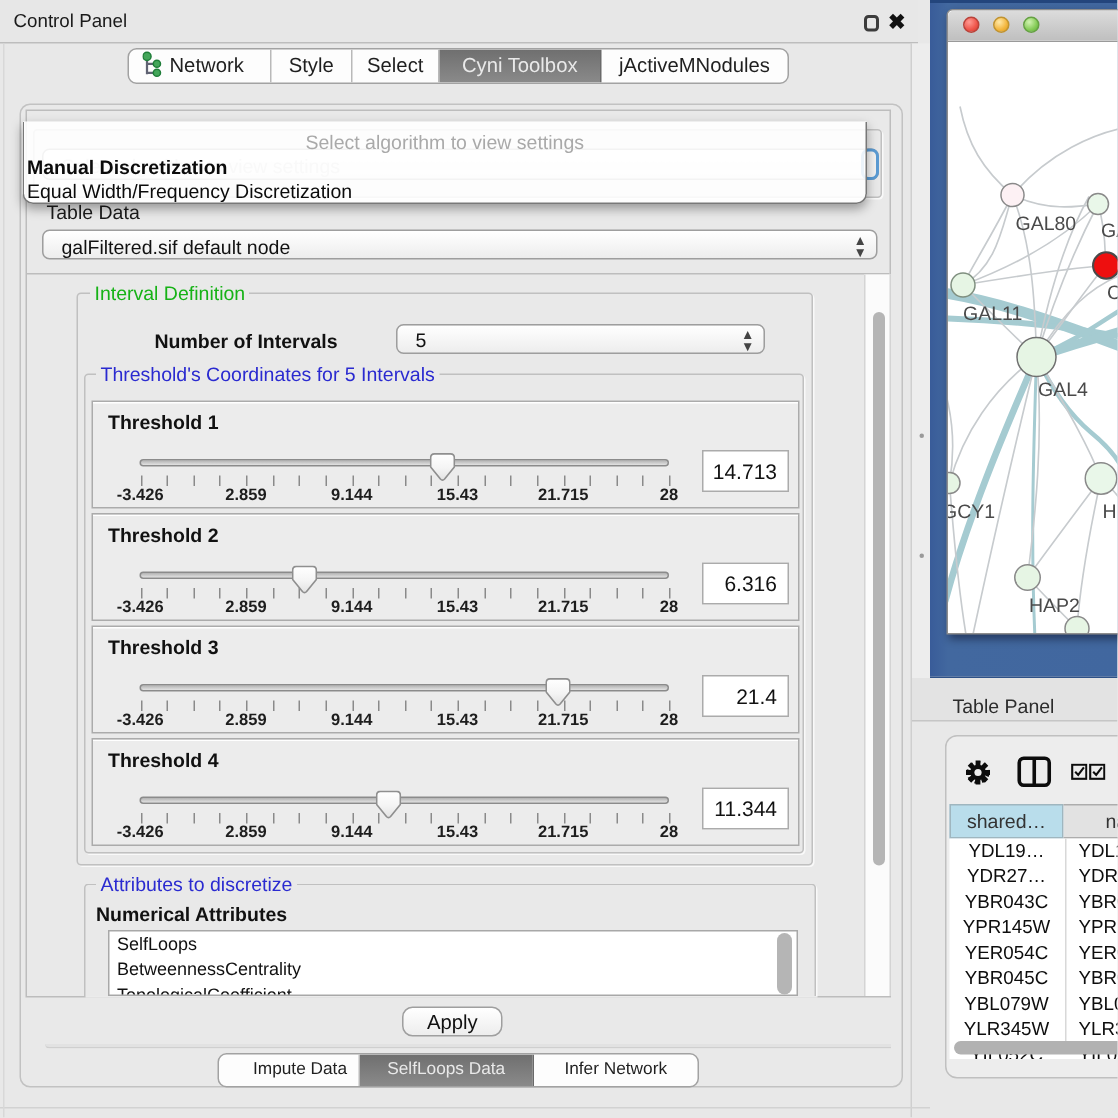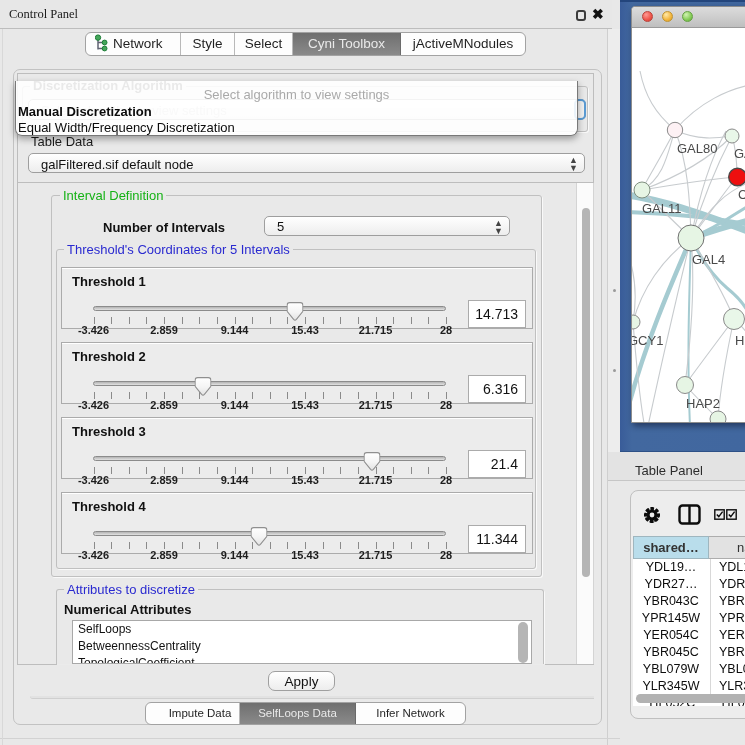--- a/index.html
+++ b/index.html
@@ -3,21 +3,21 @@
 <meta charset="utf-8">
 <style>
 * { margin:0; padding:0; box-sizing:border-box; }
 html,body { width:745px; height:745px; overflow:hidden; background:#e8e8e8;
   font-family:"Liberation Sans", sans-serif; }
 .abs { position:absolute; }
 #stage { position:relative; width:745px; height:745px; overflow:hidden; }
 
 
 #titlebar { left:0; top:0; width:612px; height:29px; background:#e7e7e7;
-  border-bottom:1px solid #bdbdbd;font-family:Liberation Serif, serif; }
+  border-bottom:1px solid #bdbdbd; }
 #titlebar .t { position:absolute; left:9px; top:7px; font-size:12.5px; color:#1a1a1a; }
 
 
 .seg { position:absolute; display:flex; background:#fdfdfd; border:1px solid #a2a2a2;
   border-radius:6px; overflow:hidden; }
 .seg .s { display:flex; align-items:center; justify-content:center; padding-bottom:2px;
   border-right:1px solid #b9b9b9; color:#1f1f1f; white-space:nowrap; }
 .seg .s:last-child { border-right:none; }
 .seg .s.on { background:linear-gradient(#6f6f6f,#8a8a8a); color:#e9e9e9; border-right-color:#6a6a6a; }
 
@@ -28,21 +28,21 @@
 .combo { position:absolute; border:1px solid #9e9e9e; border-radius:5px;
   background:linear-gradient(#ffffff,#ededed); font-size:13px; color:#111; }
 .combo .txt { position:absolute; left:12px; top:3px; }
 .combo .stp { position:absolute; right:6px; top:2px; font-size:9px; color:#444; line-height:8px; text-align:center; }
 
 .groupbox { position:absolute; border:1px solid #c0c0c0; border-radius:3px;
   box-shadow:1px 1px 0 rgba(255,255,255,0.7); }
 .grouplab { position:absolute; background:#e9e9e9; padding:0 3px; font-size:13px; white-space:nowrap; }
 
 
-.trow { position:absolute; left:61px; width:472px; height:62px; background:#ececec;
+.trow { position:absolute; left:61px; width:472px; height:72px; background:#ececec;
   border:1px solid #ababab; box-shadow:inset 0 1px 0 #fff; }
 .trow .lab { position:absolute; left:10px; top:6px; font-size:13px; font-weight:bold; color:#111; }
 .trow .track { position:absolute; left:31px; top:38px; width:353px; height:5px;
   border:1px solid #8b8b8b; border-radius:2.5px; background:linear-gradient(#b3b3b3,#e2e2e2); }
 .trow .field { position:absolute; left:406px; top:32px; width:58px; height:28px;
   background:#fff; border:1px solid #ababab; font-size:14px; color:#111;
   text-align:right; line-height:26px; padding-right:7px; }
 .trow .tick { position:absolute; top:49px; width:1px; height:7px; background:#8a8a8a; }
 .trow .tl { position:absolute; top:56px; font-size:11px; font-weight:bold; color:#1d1d1d; transform:translateX(-50%); }
 .thumb { position:absolute; top:34px; width:17px; height:19px; transform:translateX(-50%); }
@@ -96,21 +96,20 @@
         </svg>Network</div>
     <div class="s" style="width:54px;">Style</div>
     <div class="s" style="width:58px;">Select</div>
     <div class="s on" style="width:108px;">Cyni Toolbox</div>
     <div class="s" style="width:124px;">jActiveMNodules</div>
   </div>
 
   <div class="abs" id="mainpanel"></div>
 
   <div class="groupbox" style="left:22px;top:86px;width:566px;height:46px;"></div>
-  <div class="grouplab" style="left:30px;top:78px;font-weight:bold;color:#4a4a4a;">Discretization Algorithm</div>
 
   <div class="combo" style="left:28px;top:99px;width:558px;height:21px;">
     <div class="txt" style="color:#c8c8c8;">Select algorithm to view settings</div>
     <div style="position:absolute;right:-1px;top:-1px;width:12px;height:21px;border:2.5px solid #5b9bd3;border-radius:5px;background:#f2f2f2;"></div>
   </div>
 
   <div class="abs" style="left:31px;top:134px;font-size:13px;color:#1c1c1c;">Table Data</div>
   <div class="combo" style="left:28px;top:153px;width:557px;height:20px;">
     <div class="txt">galFiltered.sif default node</div>
     <div class="stp">▲<br>▼</div>
@@ -414,21 +413,21 @@
 <line x1="11.5" y1="2" x2="11.5" y2="19" stroke="#0d0d0d" stroke-width="2.4"></line>
 </svg>
 <svg style="position:absolute;left:83px;top:18px;" width="11" height="11" viewBox="0 0 11 11">
 <rect x="0.8" y="0.8" width="9.4" height="9.4" fill="none" stroke="#0d0d0d" stroke-width="1.4"></rect>
 <path d="M2.8 5.5 L4.8 7.6 L8.6 2.6" fill="none" stroke="#0d0d0d" stroke-width="1.4"></path>
 </svg>
 <svg style="position:absolute;left:95px;top:18px;" width="11" height="11" viewBox="0 0 11 11">
 <rect x="0.8" y="0.8" width="9.4" height="9.4" fill="none" stroke="#0d0d0d" stroke-width="1.4"></rect>
 <path d="M2.8 5.5 L4.8 7.6 L8.6 2.6" fill="none" stroke="#0d0d0d" stroke-width="1.4"></path>
 </svg>
-<div style="position:absolute;left:2px;top:45px;width:76px;height:23px;background:#b9ddeb;border:1px solid #9fb6bf;font-size:13px;color:#333;text-align:center;line-height:21px;font-weight:bold;">shared…</div>
+<div style="position:absolute;left:2px;top:45px;width:76px;height:23px;background:#b9ddeb;border:1px solid #9fb6bf;font-size:13px;color:#333;text-align:center;line-height:21px;">shared…</div>
 <div style="position:absolute;left:78px;top:45px;width:52px;height:23px;background:#e2e2e2;border:1px solid #adadad;border-left:none;font-size:13px;color:#333;padding-left:28px;line-height:21px;">na</div>
 <div style="position:absolute;left:2px;top:68px;width:128px;height:147px;background:#fff;overflow:hidden;">
 <div style="position:absolute;left:0;top:0px;width:76px;height:17px;font-size:12.5px;color:#0d0d0d;text-align:center;line-height:17px;">YDL19…</div>
 <div style="position:absolute;left:86px;top:0px;width:60px;height:17px;font-size:12.5px;color:#0d0d0d;line-height:17px;">YDL19</div>
 <div style="position:absolute;left:0;top:17px;width:76px;height:17px;font-size:12.5px;color:#0d0d0d;text-align:center;line-height:17px;">YDR27…</div>
 <div style="position:absolute;left:86px;top:17px;width:60px;height:17px;font-size:12.5px;color:#0d0d0d;line-height:17px;">YDR27</div>
 <div style="position:absolute;left:0;top:34px;width:76px;height:17px;font-size:12.5px;color:#0d0d0d;text-align:center;line-height:17px;">YBR043C</div>
 <div style="position:absolute;left:86px;top:34px;width:60px;height:17px;font-size:12.5px;color:#0d0d0d;line-height:17px;">YBR04</div>
 <div style="position:absolute;left:0;top:51px;width:76px;height:17px;font-size:12.5px;color:#0d0d0d;text-align:center;line-height:17px;">YPR145W</div>
 <div style="position:absolute;left:86px;top:51px;width:60px;height:17px;font-size:12.5px;color:#0d0d0d;line-height:17px;">YPR14</div>

